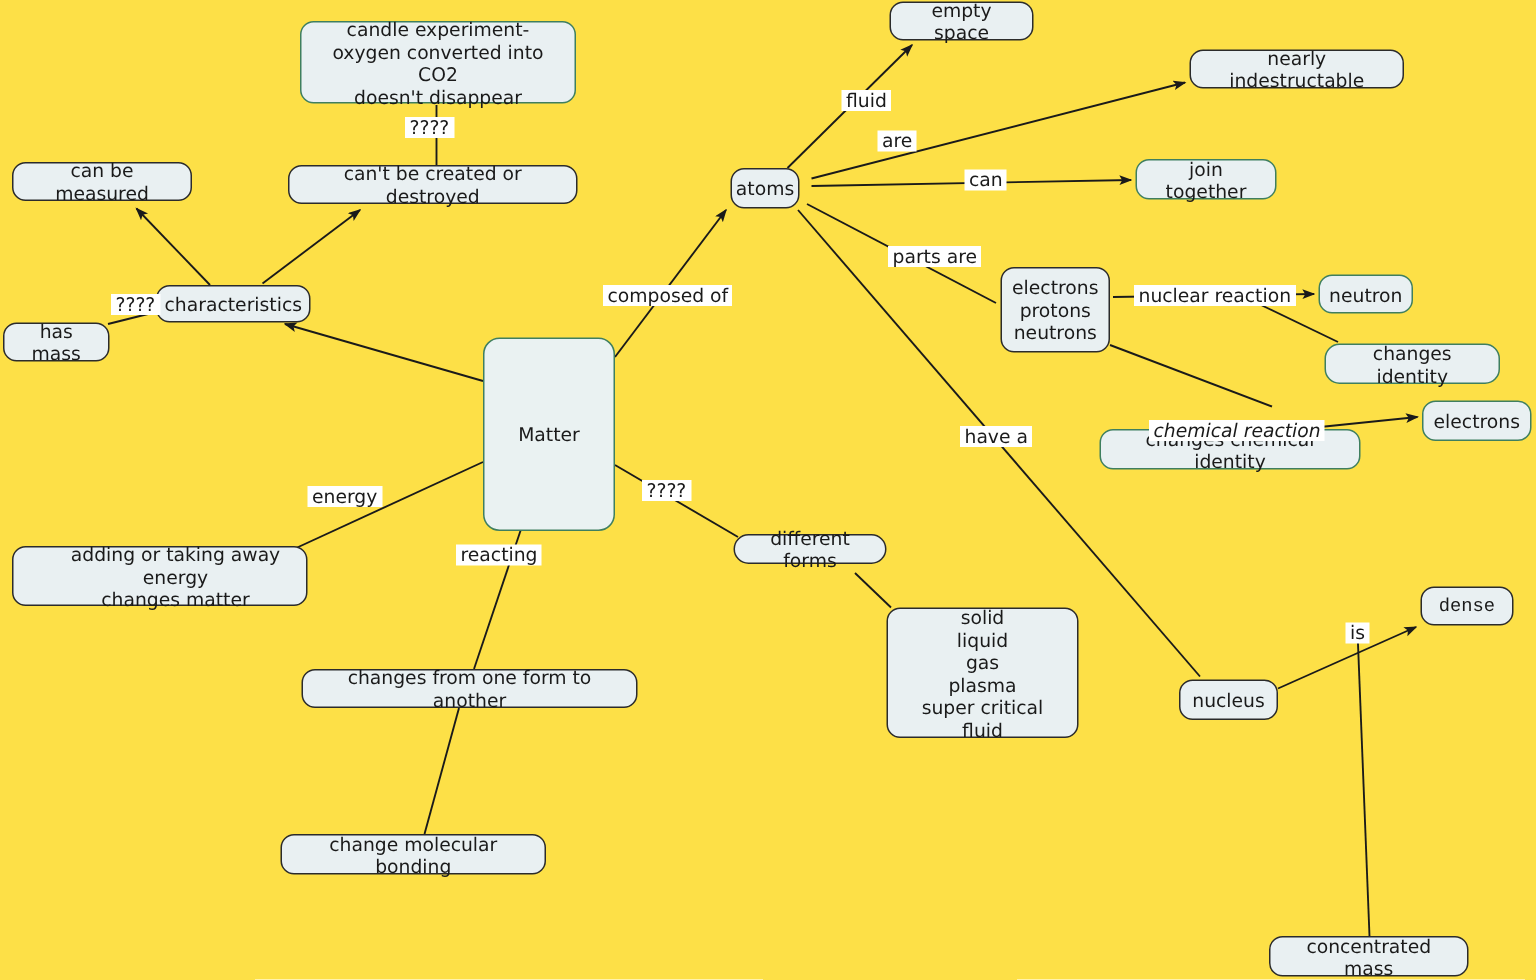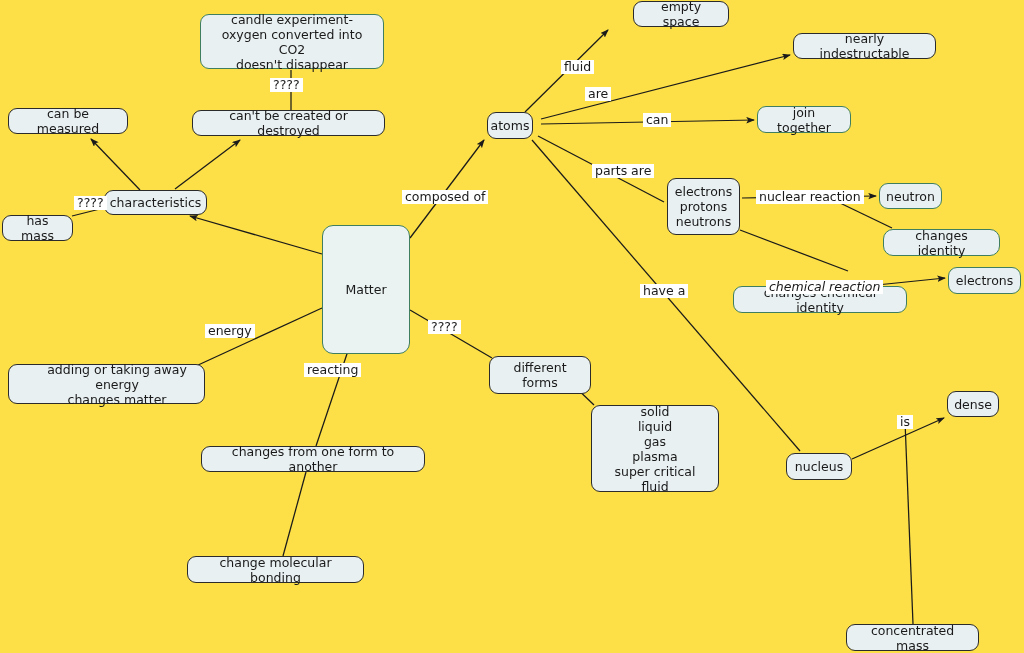--- a/index.html
+++ b/index.html
@@ -88,46 +88,46 @@
       <line x1="867" y1="286" x2="945" y2="278" stroke="#1a1a1a" stroke-width="1.25" marker-end="url(#arrowhead)"></line>
       <line x1="820" y1="284" x2="820" y2="288" stroke="#1a1a1a" stroke-width="1.25"></line>
       <line x1="570" y1="382" x2="594" y2="405" stroke="#1a1a1a" stroke-width="1.25"></line>
       <line x1="852" y1="459" x2="944" y2="418" stroke="#1a1a1a" stroke-width="1.25" marker-end="url(#arrowhead)"></line>
       <line x1="905" y1="421" x2="913" y2="624" stroke="#1a1a1a" stroke-width="1.25"></line>
     </svg>
   <div id="node-layer">
       <div class="node green" style="left: 200px; top: 14px; width: 184px; height: 55px;">candle experiment-
 oxygen converted into CO2
 doesn't disappear</div>
-      <div class="node" style="left: 593px; top: 1px; width: 96px; height: 26px; margin-left: 40px;">empty space</div>
+      <div class="node" style="left: 593px; top: 1px; width: 96px; height: 26px;">empty space</div>
       <div class="node" style="left: 793px; top: 33px; width: 143px; height: 26px;">nearly indestructable</div>
       <div class="node" style="left: 8px; top: 108px; width: 120px; height: 26px;">can be measured</div>
       <div class="node" style="left: 192px; top: 110px; width: 193px; height: 26px;">can't be created or destroyed</div>
       <div class="node" style="left: 487px; top: 112px; width: 46px; height: 27px;">atoms</div>
       <div class="node green" style="left: 757px; top: 106px; width: 94px; height: 27px;">join together</div>
       <div class="node" style="left: 667px; top: 178px; width: 73px; height: 57px;">electrons
 protons
 neutrons</div>
       <div class="node green" style="left: 879px; top: 183px; width: 63px; height: 26px;">neutron</div>
       <div class="node green" style="left: 883px; top: 229px; width: 117px; height: 27px; border-radius: 10px;">changes identity</div>
       <div class="node green" style="left: 948px; top: 267px; width: 73px; height: 27px;">electrons</div>
       <div class="node green" style="left: 733px; top: 286px; width: 174px; height: 27px;">changes chemical identity</div>
       <div class="node" style="left: 104px; top: 190px; width: 103px; height: 25px;">characteristics</div>
       <div class="node" style="left: 2px; top: 215px; width: 71px; height: 26px;">has mass</div>
       <div class="node root" style="left: 322px; top: 225px; width: 88px; height: 129px;">Matter</div>
       <div class="node" style="left: 8px; top: 364px; width: 197px; height: 40px; padding-left: 28px;">adding or taking away energy
 changes matter</div>
-      <div class="node" style="left: 489px; top: 356px; width: 102px; height: 38px;">different forms</div>
+      <div class="node" style="left: 489px; top: 356px; width: 102px; height: 20px; border-radius: 12px;">different forms</div>
       <div class="node" style="left: 591px; top: 405px; width: 128px; height: 87px;">solid
 liquid
 gas
 plasma
 super critical fluid</div>
       <div class="node" style="left: 786px; top: 453px; width: 66px; height: 27px;">nucleus</div>
-      <div class="node" style="left: 947px; top: 391px; width: 52px; height: 26px;">dense</div>
+      <div class="node" style="left: 947px; top: 391px; width: 62px; height: 26px; font-family: Liberation Mono, monospace;">dense</div>
       <div class="node" style="left: 201px; top: 446px; width: 224px; height: 26px;">changes from one form to another</div>
       <div class="node" style="left: 187px; top: 556px; width: 177px; height: 27px;">change molecular bonding</div>
       <div class="node" style="left: 846px; top: 624px; width: 133px; height: 27px;">concentrated mass</div>
     </div>
   <div id="label-layer">
       <div class="edge-label" style="left: 270px; top: 78px; background: rgb(255, 255, 255); padding: 0px 3px;">????</div>
       <div class="edge-label" style="left: 74px; top: 196px; background: rgb(255, 255, 255); padding: 0px 3px;">????</div>
       <div class="edge-label" style="left: 402px; top: 190px; background: rgb(255, 255, 255); padding: 0px 3px;">composed of</div>
       <div class="edge-label" style="left: 205px; top: 324px; background: rgb(255, 255, 255); padding: 0px 3px;">energy</div>
       <div class="edge-label" style="left: 304px; top: 363px; background: rgb(255, 255, 255); padding: 0px 3px;">reacting</div>

